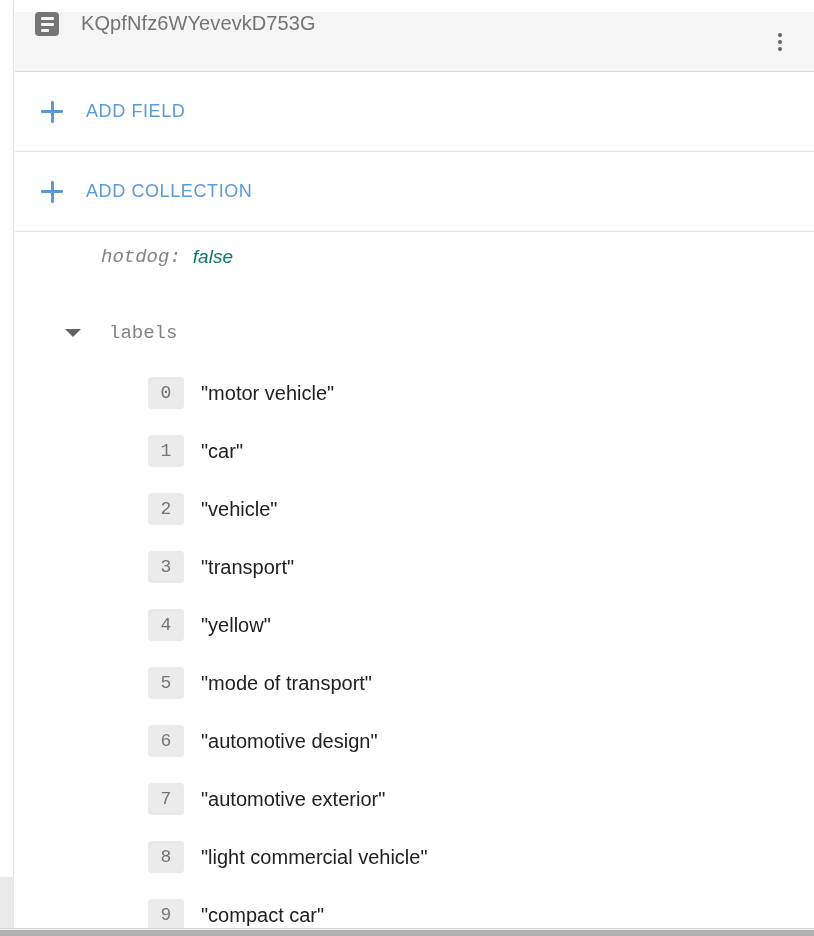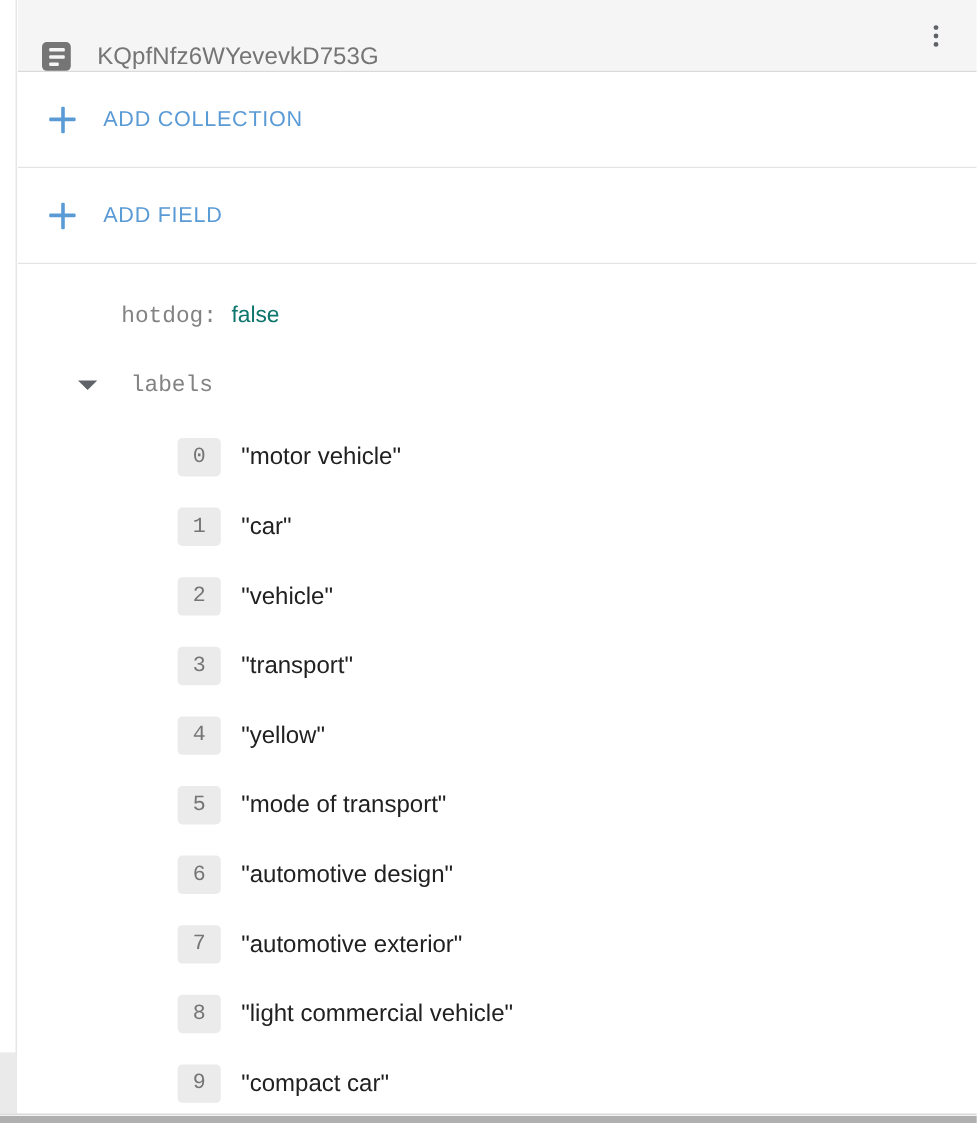--- a/index.html
+++ b/index.html
@@ -50,22 +50,23 @@
     overflow: hidden;
   }
 
   
   .doc-header {
     position: relative;
     height: 60px;
     background: #f5f5f5;
     border-bottom: 1px solid #dadada;
     display: flex;
-    align-items: flex-end;
+    align-items: flex-start;
     padding-left: 20px;
+    margin-top: 12px;
   }
 
   .doc-icon {
     width: 24px;
     height: 24px;
     border-radius: 4px;
     background: #757575;
     display: flex;
     flex-direction: column;
     align-items: center;
@@ -155,23 +156,23 @@
     white-space: nowrap;
   }
 
   
   .fields {
     padding-top: 14px;
   }
 
   .field-row {
     display: flex;
-    align-items: center;
     height: 58px;
     padding-left: 26px;
+    font-style: italic;
   }
 
   .field-key {
     font-family: "Liberation Mono", "DejaVu Sans Mono", monospace;
     font-size: 19px;
     color: #838383;
     margin-left: 60px;
     white-space: nowrap;
   }
 
@@ -280,26 +281,26 @@
       <div class="doc-title">KQpfNfz6WYevevkD753G</div>
       <div class="kebab-menu">
         <span></span>
           <span></span>
           <span></span>
       </div>
     </div>
 
     <div class="action-row">
       <div class="plus-icon"></div>
-      <div class="action-label">ADD COLLECTION</div>
+      <div class="action-label">ADD FIELD</div>
     </div>
 
     <div class="action-row">
       <div class="plus-icon"></div>
-      <div class="action-label">ADD FIELD</div>
+      <div class="action-label">ADD COLLECTION</div>
     </div>
 
     <div class="fields">
 
       <div class="field-row">
         <div class="field-key">hotdog:</div>
         <div class="field-value-bool">false</div>
       </div>
 
       <div class="field-parent">

